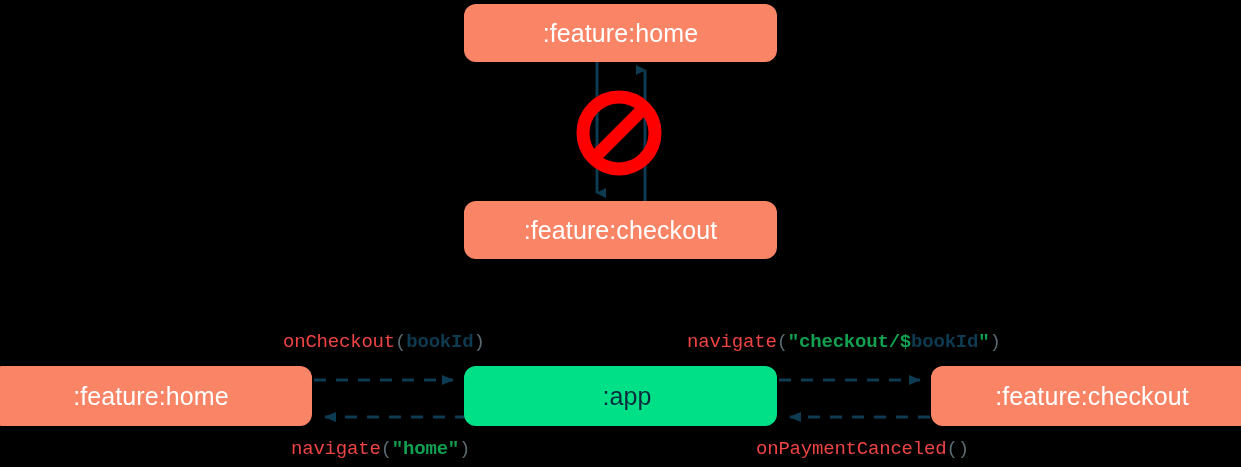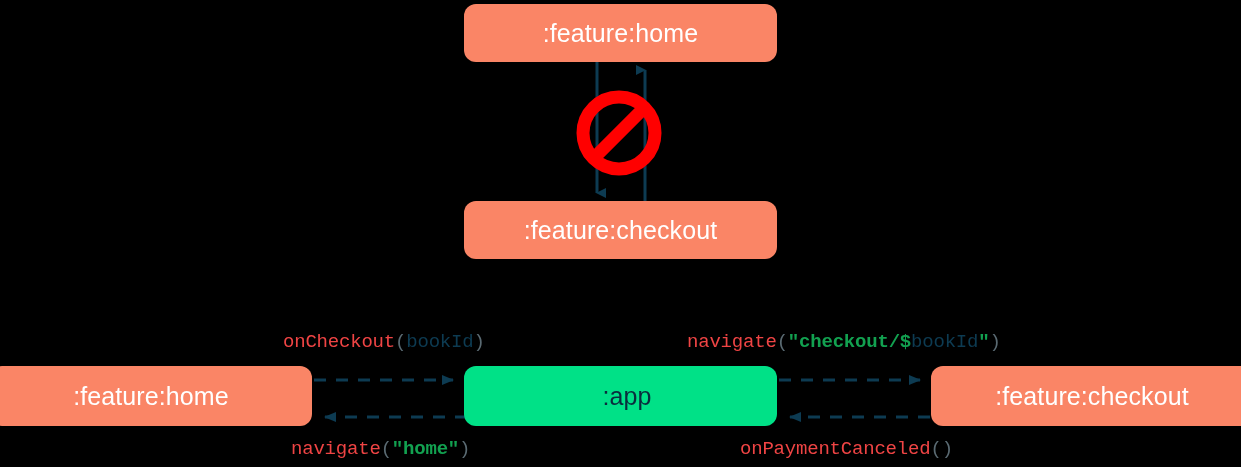--- a/index.html
+++ b/index.html
@@ -70,26 +70,26 @@
     position: absolute;
     font-family: "Liberation Mono", monospace;
     font-size: 19px;
     line-height: 1;
     white-space: nowrap;
     letter-spacing: -0.2px;
   }
   .tk-fn    { color: #ef4444; }
   .tk-paren { color: #5a6a72; }
   .tk-str   { color: #12a150; font-weight: bold; }
-  .tk-var   { color: #0d3b52; font-weight: normal; }
+  .tk-var   { color: #0d3b52; font-weight: bold; }
 
   #label-oncheckout     { left: 283px; top: 333px; }
   #label-navigate-chk   { left: 687px; top: 333px; }
   #label-navigate-home  { left: 291px; top: 440px; }
-  #label-onpaymentcancel{ left: 740px; top: 440px; }
+  #label-onpaymentcancel{ left: 756px; top: 440px; }
 </style>
 </head>
 <body>
 
 <div id="stage">
 
   <svg id="edges" viewBox="0 0 1241 467" width="1241" height="467">
     <defs>
       <marker id="ah-down" markerWidth="12" markerHeight="12" refX="5" refY="9" orient="auto" markerUnits="userSpaceOnUse">
         <path d="M0,0 L10,0 L5,10 z" fill="#0d3b52"></path>

